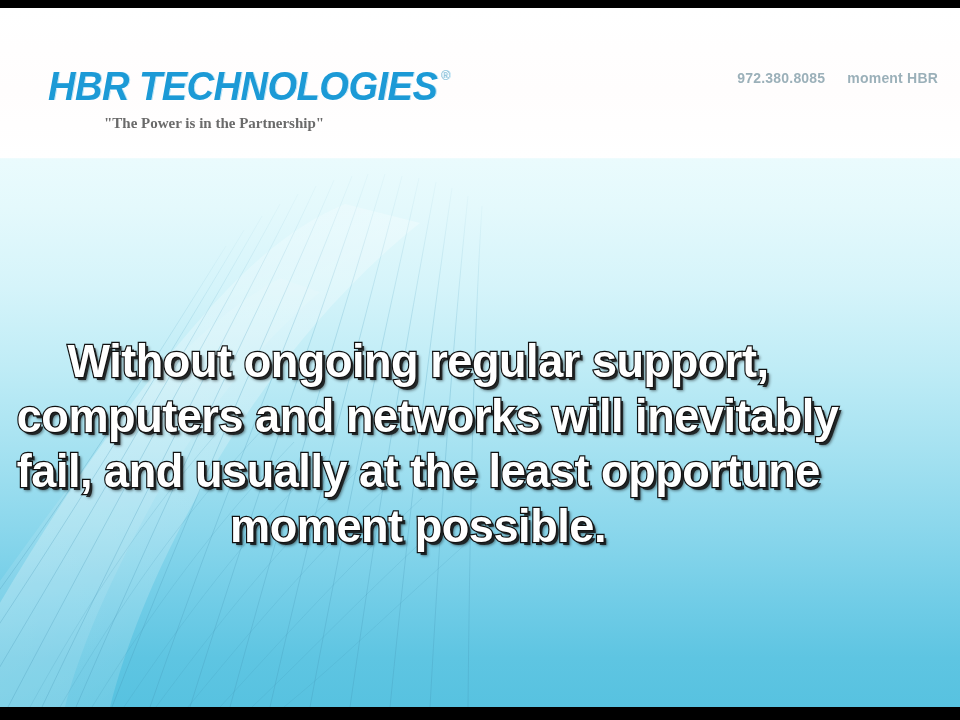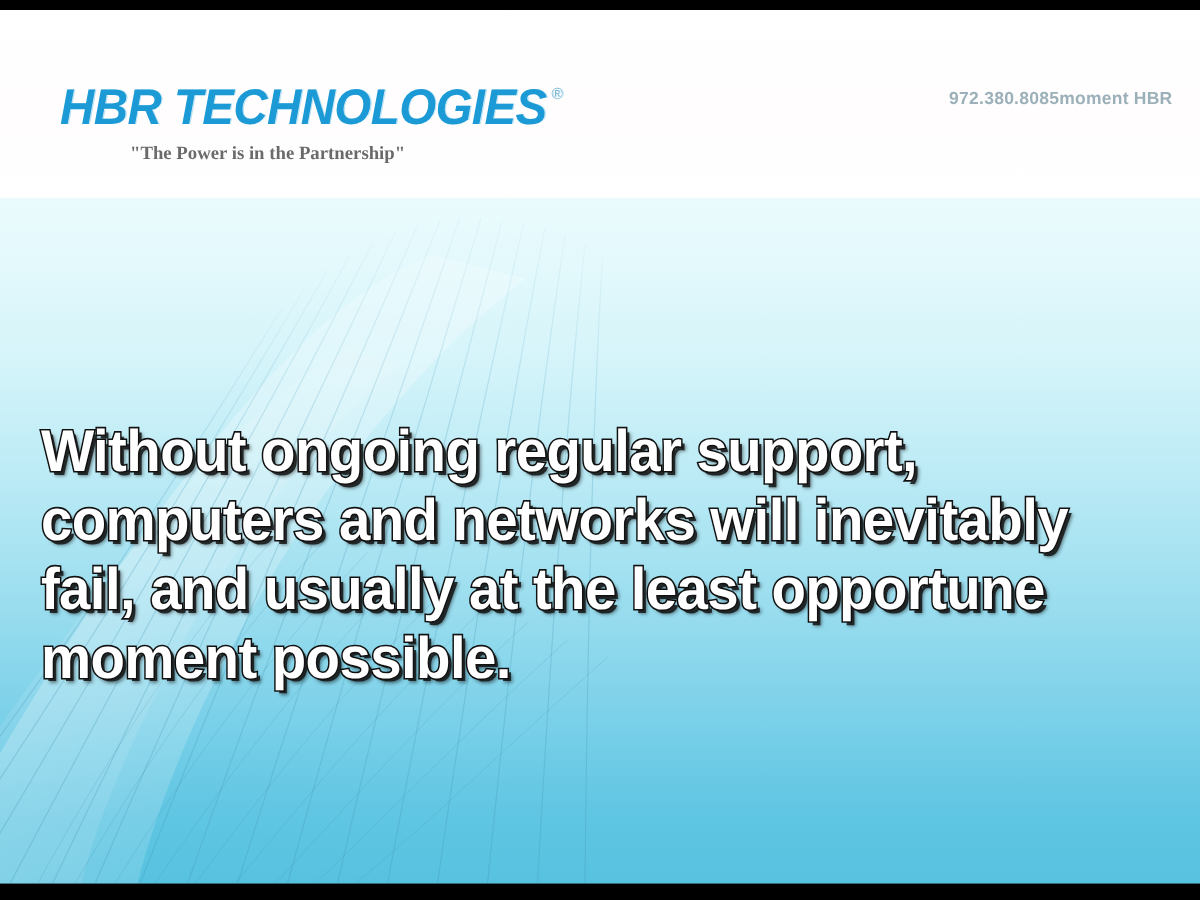--- a/index.html
+++ b/index.html
@@ -134,42 +134,42 @@
     right: 22px;
     top: 62px;
     font-family: "Liberation Sans", sans-serif;
     font-weight: bold;
     font-size: 14px;
     letter-spacing: 0.2px;
     color: #93aab4;
     white-space: nowrap;
     opacity: 0.92;
   }
-  #contact .phone { margin-right: 0; }
+  #contact .phone { margin-right: 22px; }
   #contact .email { }
 
   
   #caption {
     position: absolute;
     left: 0;
     top: 325px;
     width: 836px;
     z-index: 30;
+    text-align: center;
     font-family: "Liberation Sans", sans-serif;
     font-weight: bold;
     font-size: 47px;
     line-height: 55px;
     color: #ffffff;
     letter-spacing: -0.5px;
     -webkit-text-stroke: 2.5px #111;
     paint-order: stroke fill;
     text-shadow:
         3px 3px 0   rgba(20,20,20,0.85),
         4px 4px 3px rgba(0,0,0,0.45);
-    margin-left: 16px;
   }
   #caption .line {
     display: block;
     white-space: nowrap;
     transform: scaleX(0.96);
   }
 </style>
 </head>
 <body>
 

